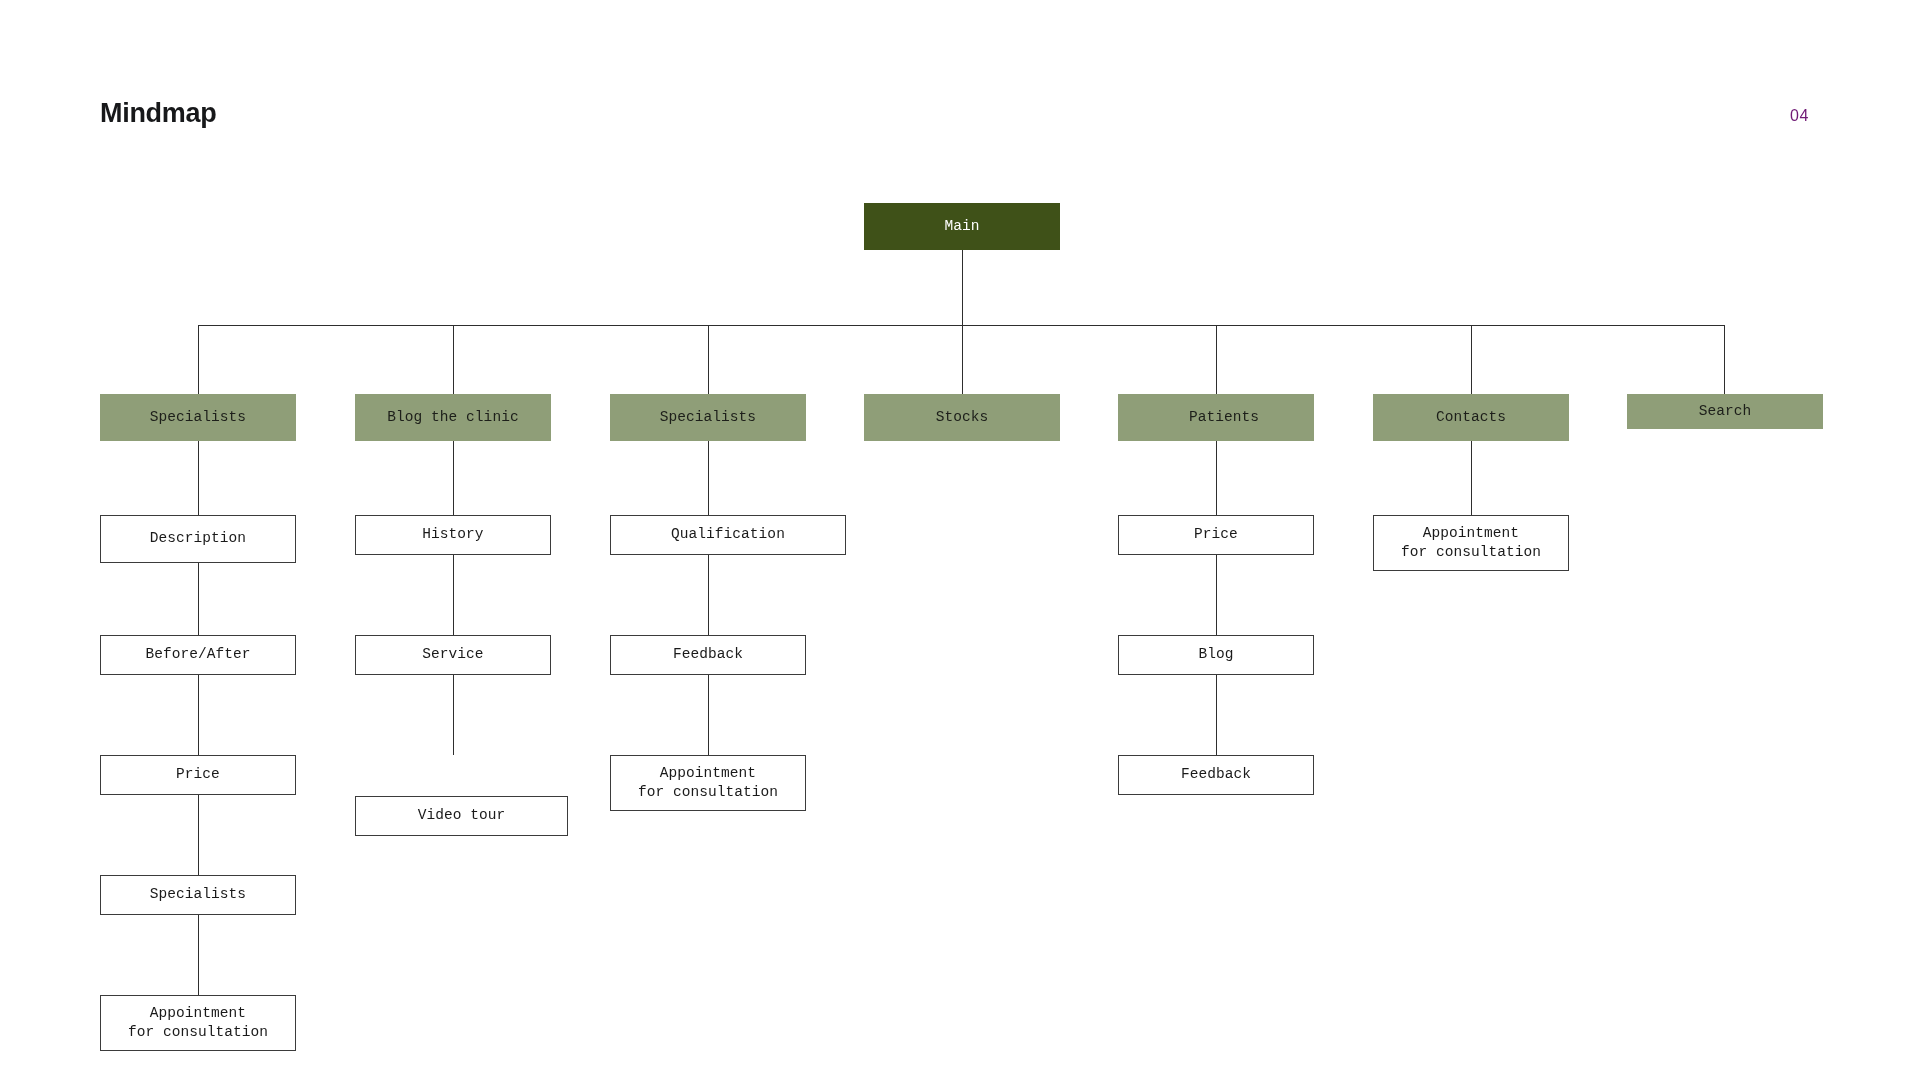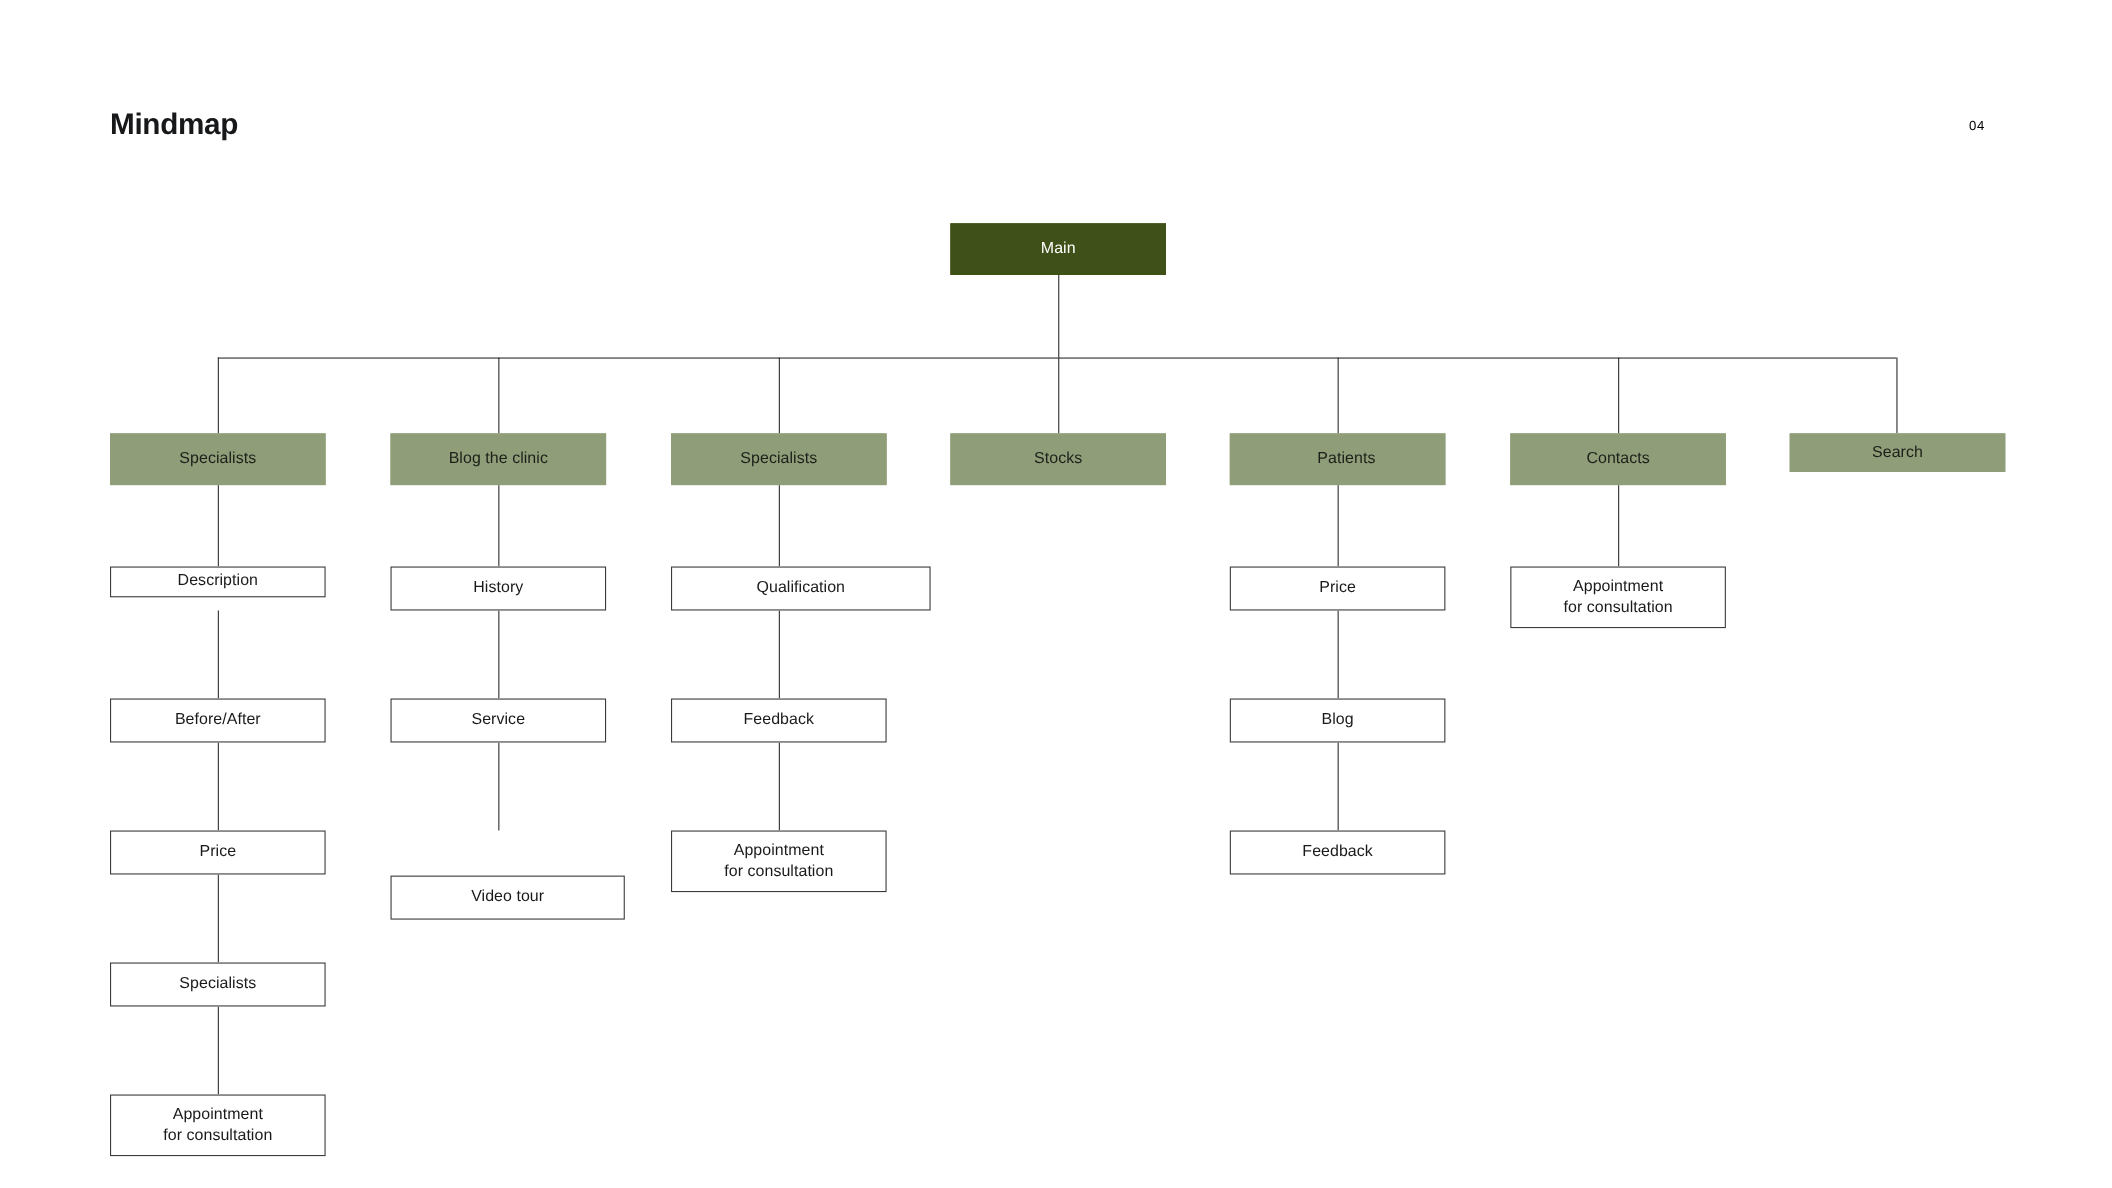--- a/index.html
+++ b/index.html
@@ -15,36 +15,37 @@
   #stage { position:relative; width:1920px; height:1080px; }
 
   
   .page-title {
     position:absolute; left:100px; top:100px;
     font-size:27px; font-weight:bold; letter-spacing:-0.3px;
     color:#17181A; line-height:1;
   }
   .page-number {
     position:absolute; left:1790px; top:108px;
-    font-size:12px; font-weight:400; color:#000000;
+    font-size:16px; font-weight:400; color:#701a75;
     letter-spacing:0.5px; line-height:1;
   }
 
   
   .conn { position:absolute; background:#2E2E2E; }
   .conn.v { width:1px; }
   .conn.h { height:1px; }
 
   
   .node {
     position:absolute;
     display:flex; align-items:center; justify-content:center;
     text-align:center;
     font-size:14.5px; line-height:1.32;
     letter-spacing:0.05px;
+    font-family:Liberation Mono, monospace;
   }
   .node .lbl { display:block; width:100%; padding:0 6px; }
   .node .lbl .l2 { display:block; }
 
   .node.root {
     background:#3F5118; color:#FFFFFF; border:1px solid #3F5118;
   }
   .node.section {
     background:#8F9E78; color:#1D1F1A; border:1px solid #8F9E78;
   }
@@ -86,21 +87,21 @@
       <div class="conn v" style="left: 1471px; top: 441px; height: 74px;"></div>
       <div class="conn v" style="left: 1724px; top: 325px; height: 69px;"></div>
     </div>
   <div id="nodes">
       <div class="node root" style="left: 864px; top: 203px; width: 196px; height: 47px;">
         <span class="lbl">Main</span>
       </div>
       <div class="node section" style="left: 100px; top: 394px; width: 196px; height: 47px;">
         <span class="lbl">Specialists</span>
       </div>
-      <div class="node leaf" style="left: 100px; top: 515px; width: 196px; height: 28px;">
+      <div class="node leaf" style="left: 100px; top: 515px; width: 196px; height: 48px;">
         <span class="lbl">Description</span>
       </div>
       <div class="node leaf" style="left: 100px; top: 635px; width: 196px; height: 40px;">
         <span class="lbl">Before/After</span>
       </div>
       <div class="node leaf" style="left: 100px; top: 755px; width: 196px; height: 40px;">
         <span class="lbl">Price</span>
       </div>
       <div class="node leaf" style="left: 100px; top: 875px; width: 196px; height: 40px;">
         <span class="lbl">Specialists</span>

